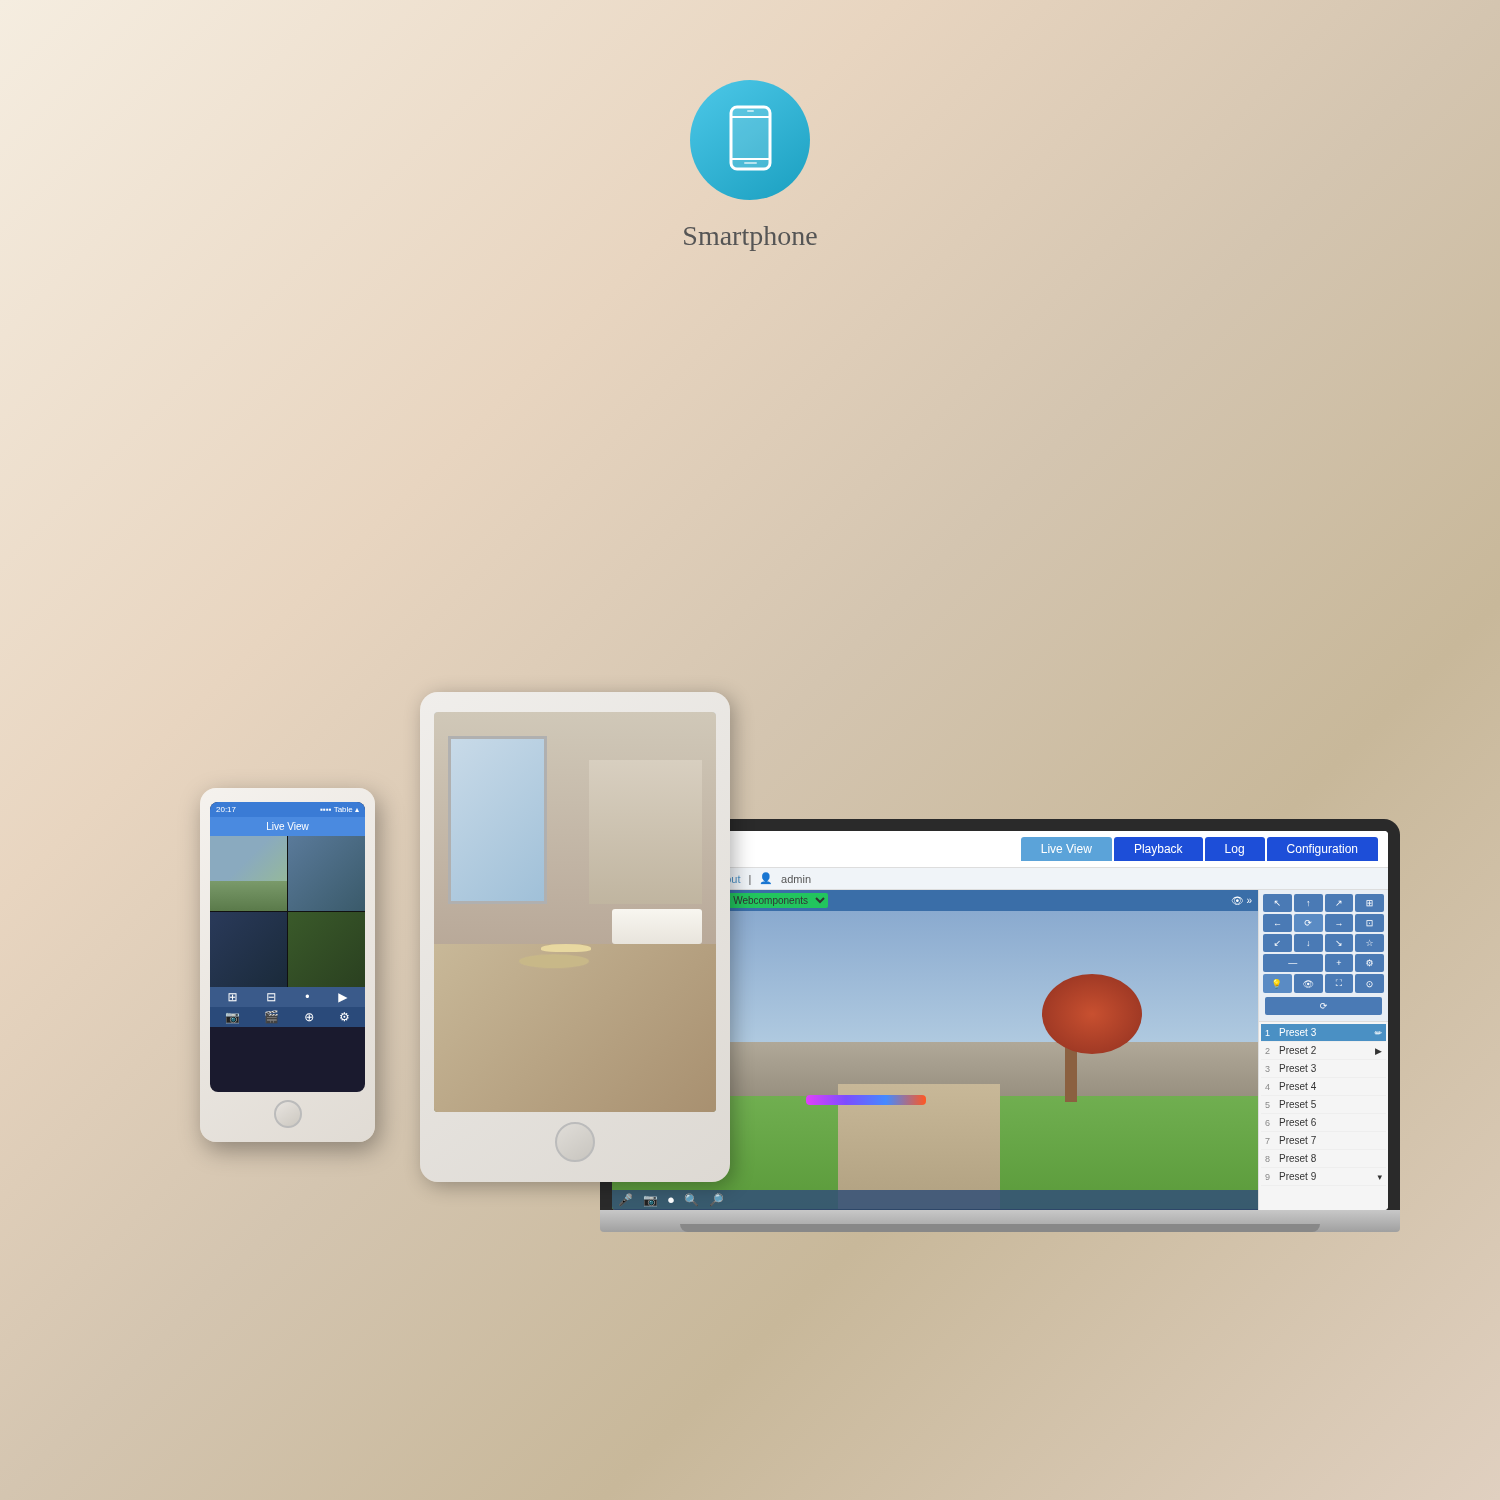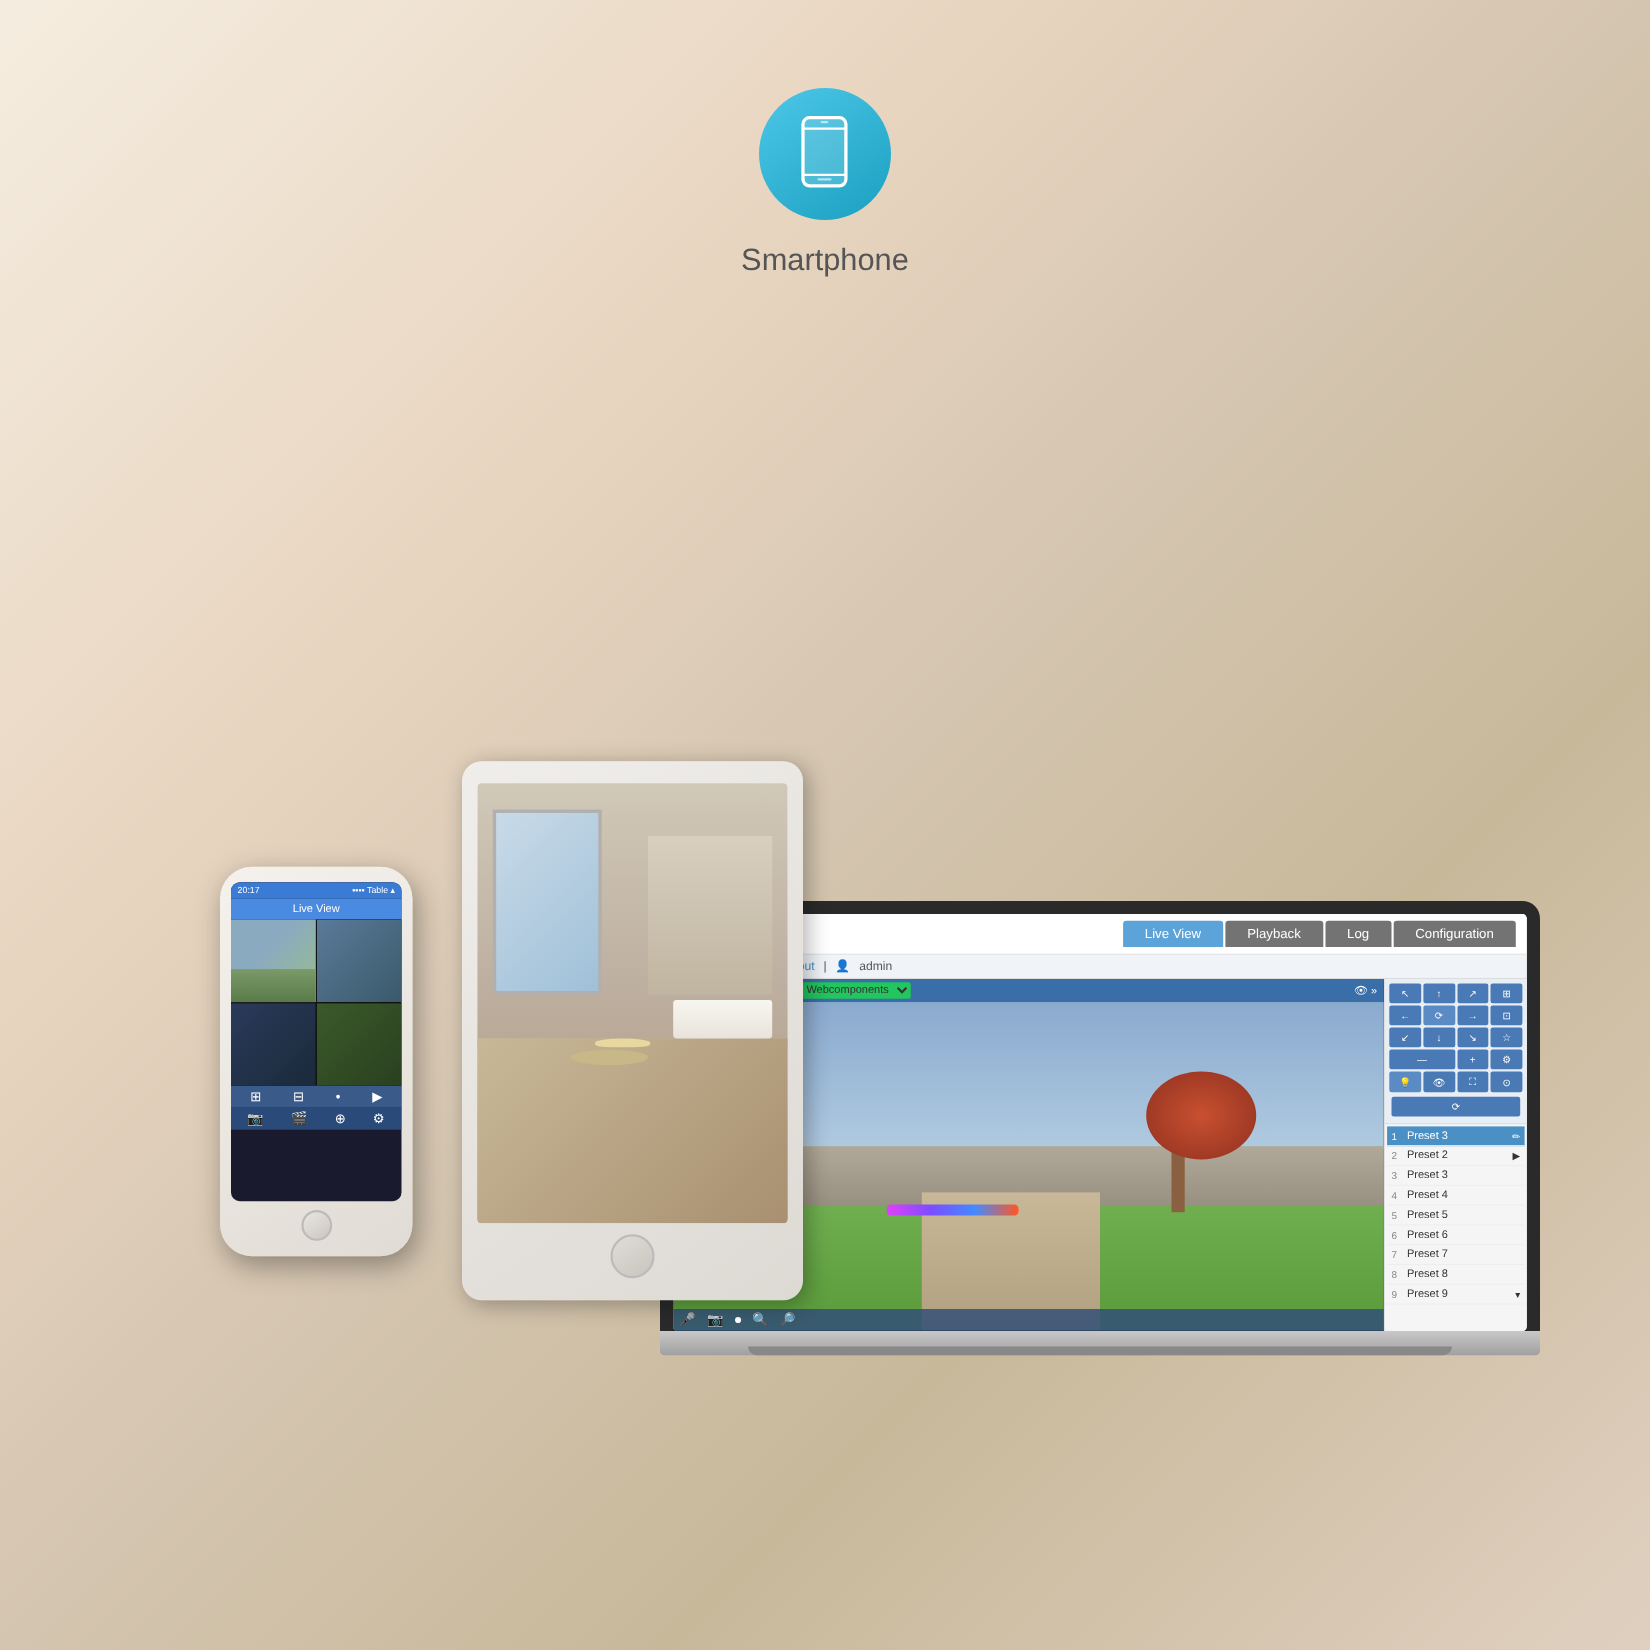--- a/index.html
+++ b/index.html
@@ -40,20 +40,21 @@
     }
 
     .device-circle svg {
       fill: white;
     }
 
     .device-label {
       font-size: 28px;
       color: #555;
       font-weight: 400;
+      font-family: Liberation Serif, serif;
     }
 
     
     .bottom-section {
       position: relative;
       width: 100%;
       height: 950px;
       display: flex;
       justify-content: center;
       align-items: flex-end;
@@ -124,21 +125,21 @@
 
     .annke-tabs {
       display: flex;
       gap: 2px;
       flex: 1;
       justify-content: flex-end;
     }
 
     .annke-tab {
       padding: 5px 20px;
-      background: #737373;
+      background: #1d4ed8;
       color: white;
       border-radius: 3px 3px 0 0;
       cursor: pointer;
       font-size: 12px;
     }
 
     .annke-tab.active {
       background: #5ba3d9;
     }
 
@@ -322,21 +323,21 @@
     .phone {
       position: absolute;
       left: 200px;
       bottom: 120px;
       width: 175px;
       z-index: 3;
     }
 
     .phone-outer {
       background: linear-gradient(145deg, #f5f2ee, #e0dbd4);
-      border-radius: 29px;
+      border-radius: 16px;
       padding: 14px 10px;
       box-shadow: 4px 8px 25px rgba(0,0,0,0.35);
     }
 
     .phone-screen {
       background: #1a1a2e;
       border-radius: 8px;
       overflow: hidden;
       height: 290px;
     }

